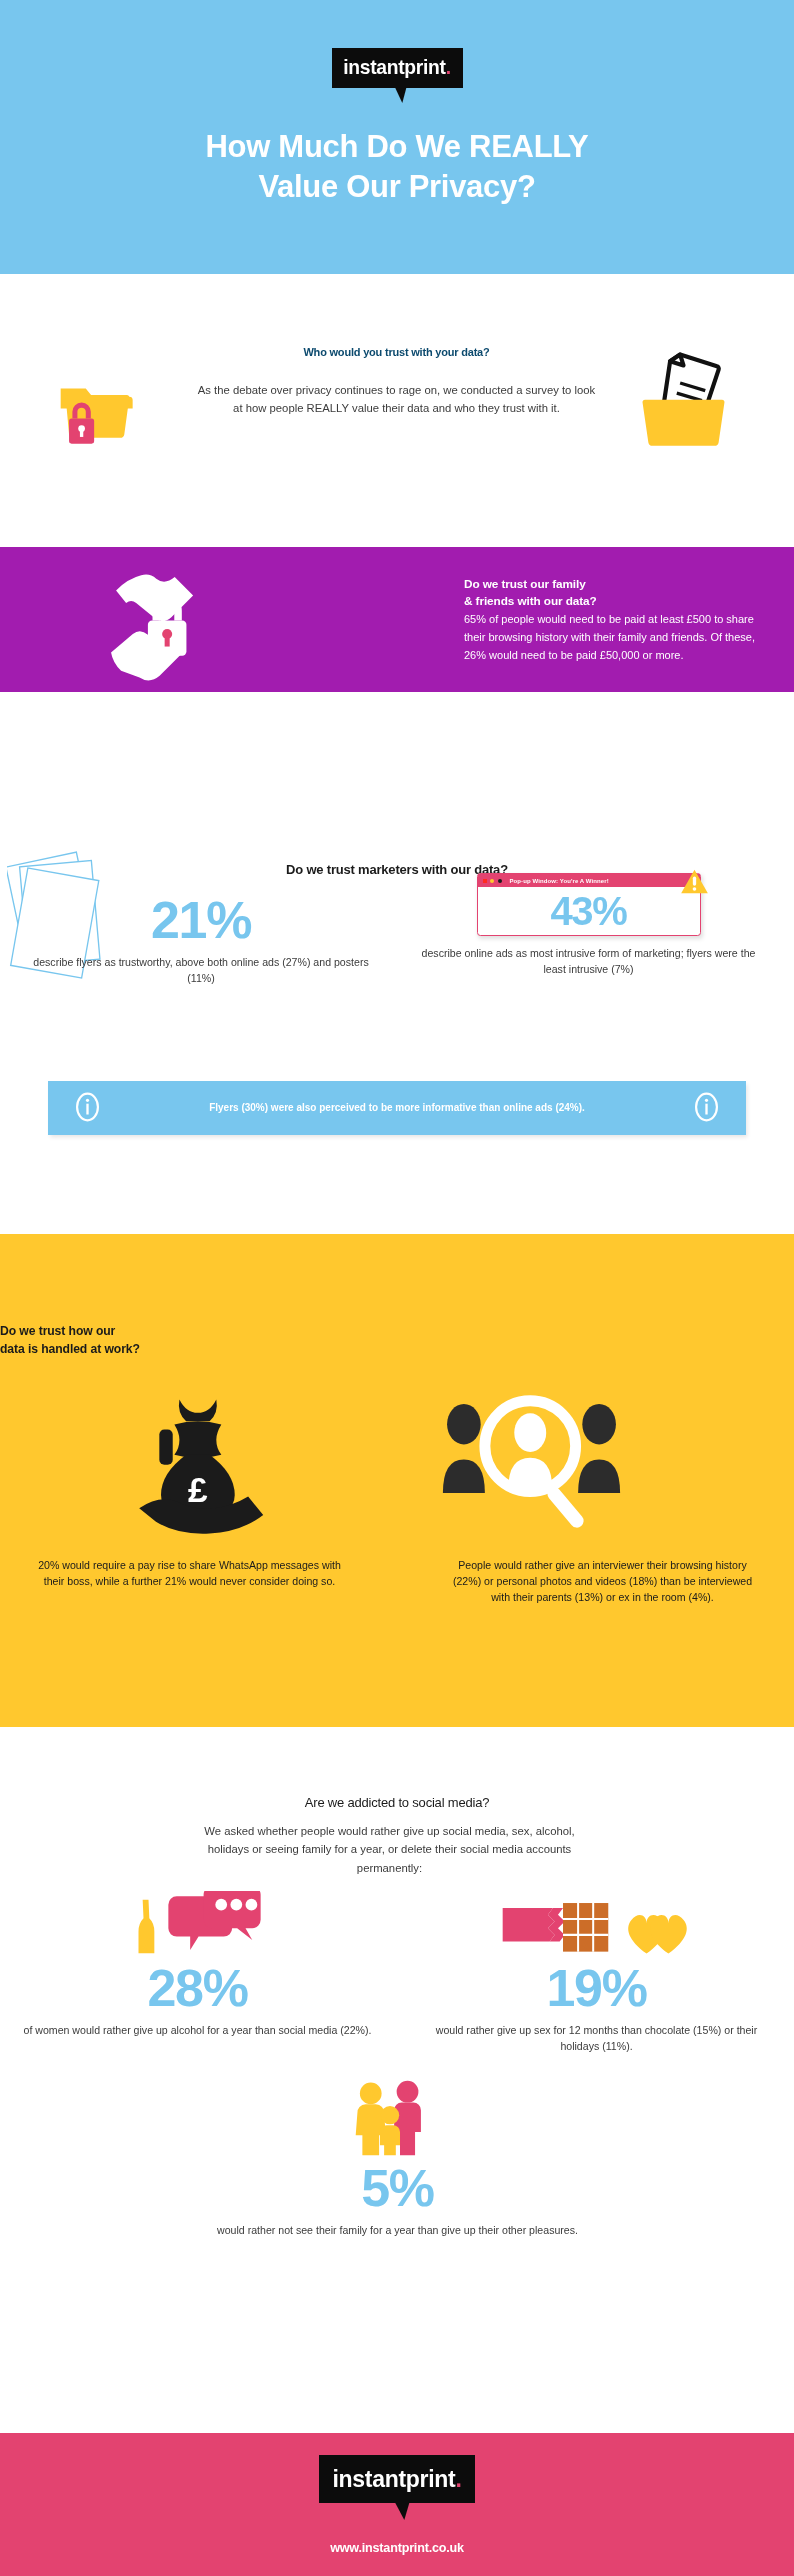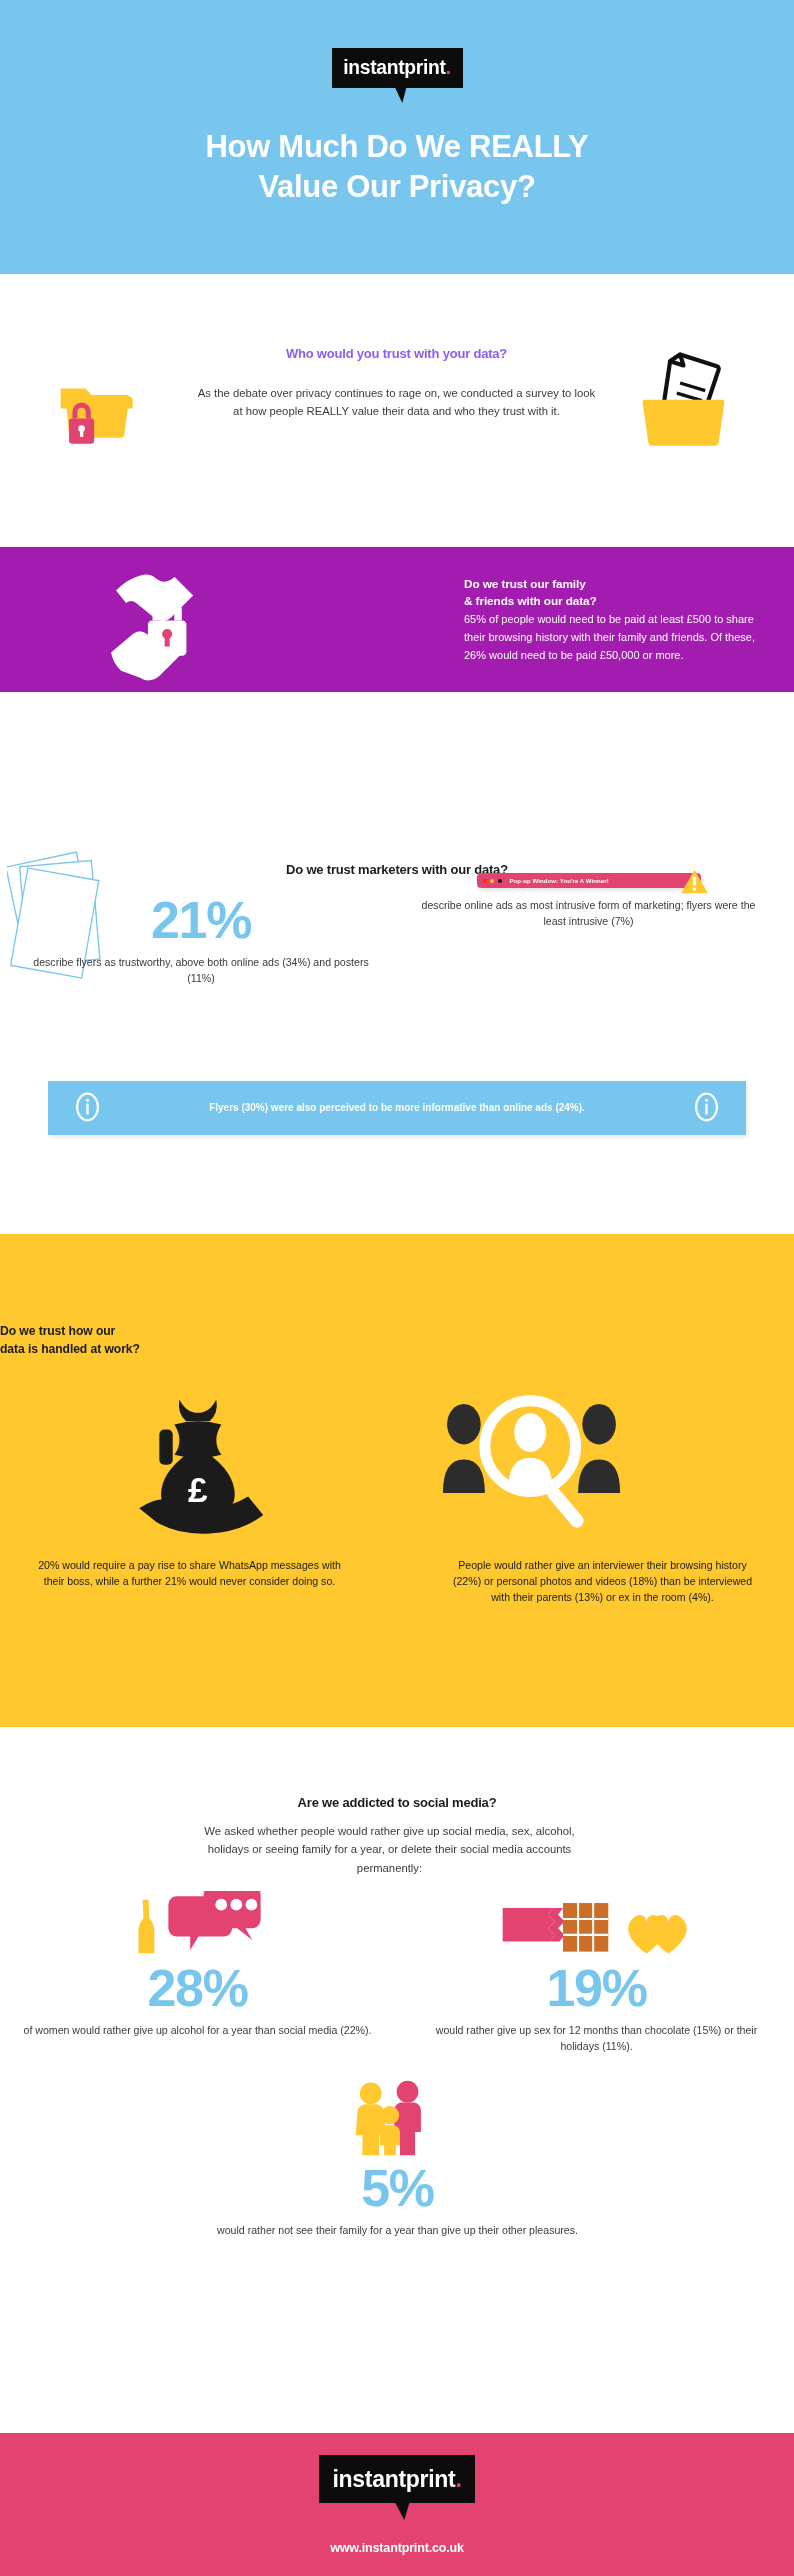--- a/index.html
+++ b/index.html
@@ -66,21 +66,21 @@
   .intro {
     position: absolute; left: 0; top: 274px;
     width: 794px; height: 265px;
     background: #ffffff;
   }
   .intro-inner {
     position: absolute; left: 195px; top: 72px; width: 403px;
     text-align: center;
   }
   .intro h2 {
-    font-size: 13px; font-weight: 700; color: #8b5cf6;
+    font-size: 11px; font-weight: 700; color: #0c4a6e;
     letter-spacing: -0.2px;
   }
   .intro p {
     margin-top: 23px;
     font-size: 11.3px; color: #3b3b3b; line-height: 1.62;
   }
   .folder-left { position: absolute; left: 57px; top: 101px; }
   .folder-right { position: absolute; left: 640px; top: 77px; }
 
   
@@ -178,21 +178,21 @@
     text-align: center; font-size: 10.6px; color: #1b1b1b; line-height: 1.5;
   }
 
   
   .social {
     position: absolute; left: 0; top: 1727px;
     width: 794px; height: 706px; background: #ffffff;
   }
   .social h2 {
     position: absolute; left: 0; top: 68px; width: 794px; text-align: center;
-    font-size: 13px; font-weight: 700; color: #1b1b1b; letter-spacing: -0.2px;
+    font-size: 13px; font-weight: 400; color: #1b1b1b; letter-spacing: -0.2px;
   }
   .social-sub {
     position: absolute; left: 188px; top: 95px; width: 403px;
     text-align: center; font-size: 11.3px; color: #3b3b3b; line-height: 1.62;
   }
   .s-col-left { position: absolute; left: 17px; top: 164px; width: 361px; }
   .s-col-right { position: absolute; left: 416px; top: 164px; width: 361px; }
   .s-col-mid { position: absolute; left: 217px; top: 353px; width: 361px; }
   .s-icons { height: 66px; display: flex; align-items: flex-end; justify-content: center; gap: 3.4px; }
   .s-col-left .stat-big, .s-col-right .stat-big, .s-col-mid .stat-big { margin-top: 5px; }
@@ -293,30 +293,33 @@
     <div class="papers-stack" style="top:151px; left:6.7px;">
       <svg width="134" height="160" viewBox="0 0 160 190">
         <rect x="10" y="18" width="86" height="118" fill="#ffffff" stroke="#78c6ee" stroke-width="1.6" transform="rotate(-12 53 77)"></rect>
         <rect x="20" y="24" width="86" height="118" fill="#ffffff" stroke="#78c6ee" stroke-width="1.6" transform="rotate(-5 63 83)"></rect>
         <rect x="14" y="36" width="86" height="118" fill="#ffffff" stroke="#78c6ee" stroke-width="1.6" transform="rotate(10 57 95)"></rect>
       </svg>
     </div>
 
     <div class="flyers-col">
       <div class="stat-big">21%</div>
-      <div class="stat-cap">describe flyers as trustworthy, above both online ads (34%) and posters (11%)</div>
+      <div class="stat-cap">describe flyers as trustworthy, above both online ads (27%) and posters (11%)</div>
     </div>
 
     <div class="ads-col">
       <div class="popup">
         <div class="popup-bar">
           <span class="popup-dot sq" style="background:#ff2b1f;"></span>
           <span class="popup-dot" style="background:#ffc82e;"></span>
           <span class="popup-dot" style="background:#1b1b1b;"></span>
           <span class="popup-title">Pop-up Window: You're A Winner!</span>
+        </div>
+        <div class="popup-body">
+          <span class="stat-big">43%</span>
         </div>
         <div class="warn-tri">
           <svg width="29" height="25" viewBox="0 0 34 30">
             <path d="M17 1 L33 29 H1 Z" fill="#ffc82e"></path>
             <rect x="15" y="9" width="4" height="11" rx="2" fill="#ffffff"></rect>
             <circle cx="17" cy="24" r="2.2" fill="#ffffff"></circle>
           </svg>
         </div>
       </div>
       <div class="stat-cap">describe online ads as most intrusive form of marketing; flyers were the least intrusive (7%)</div>

